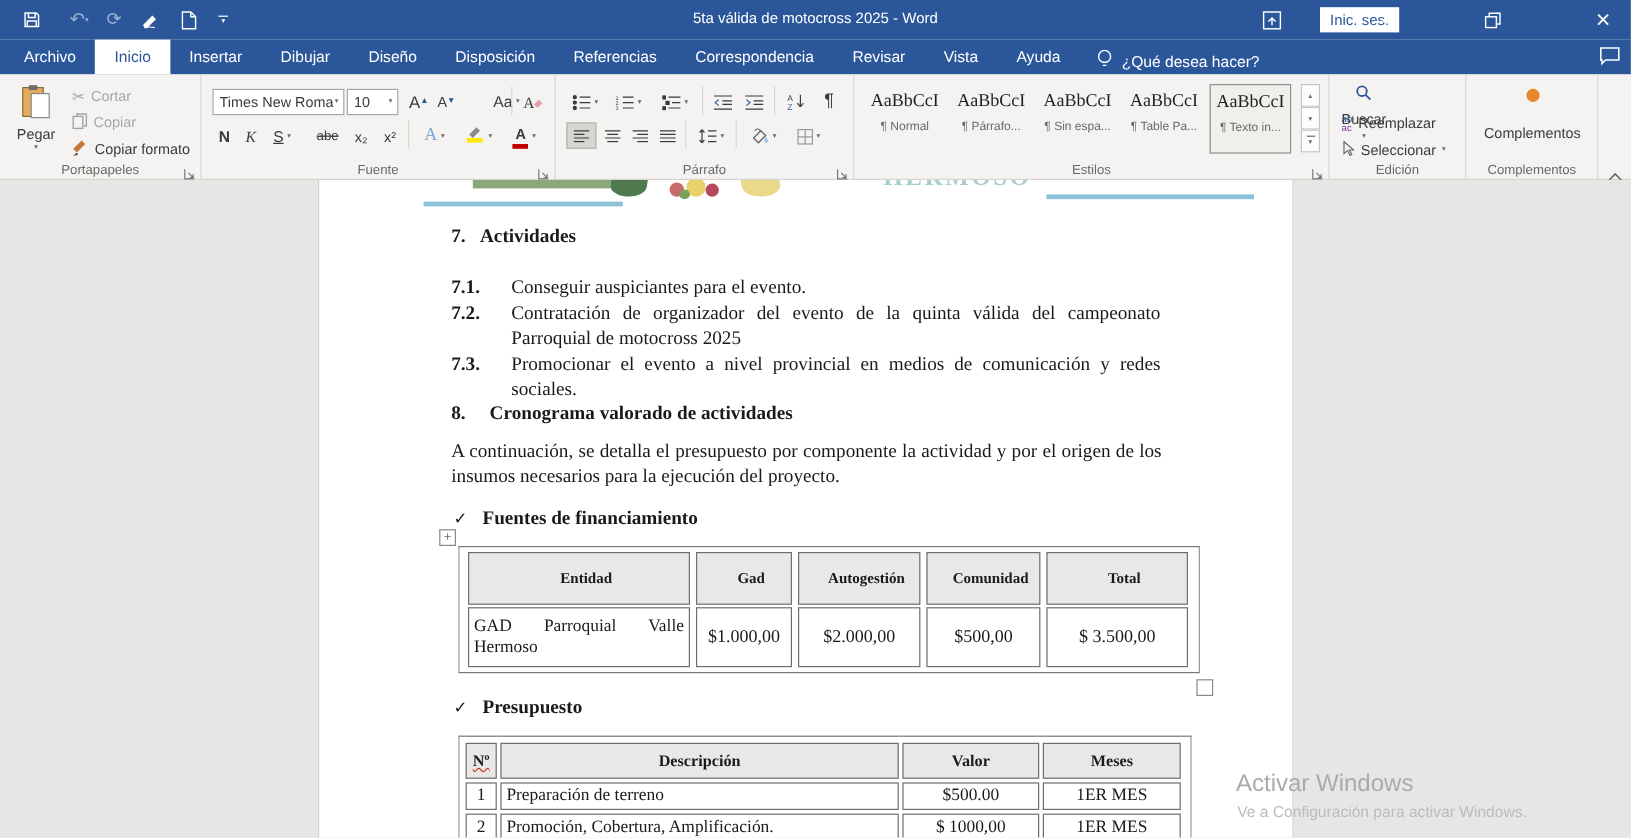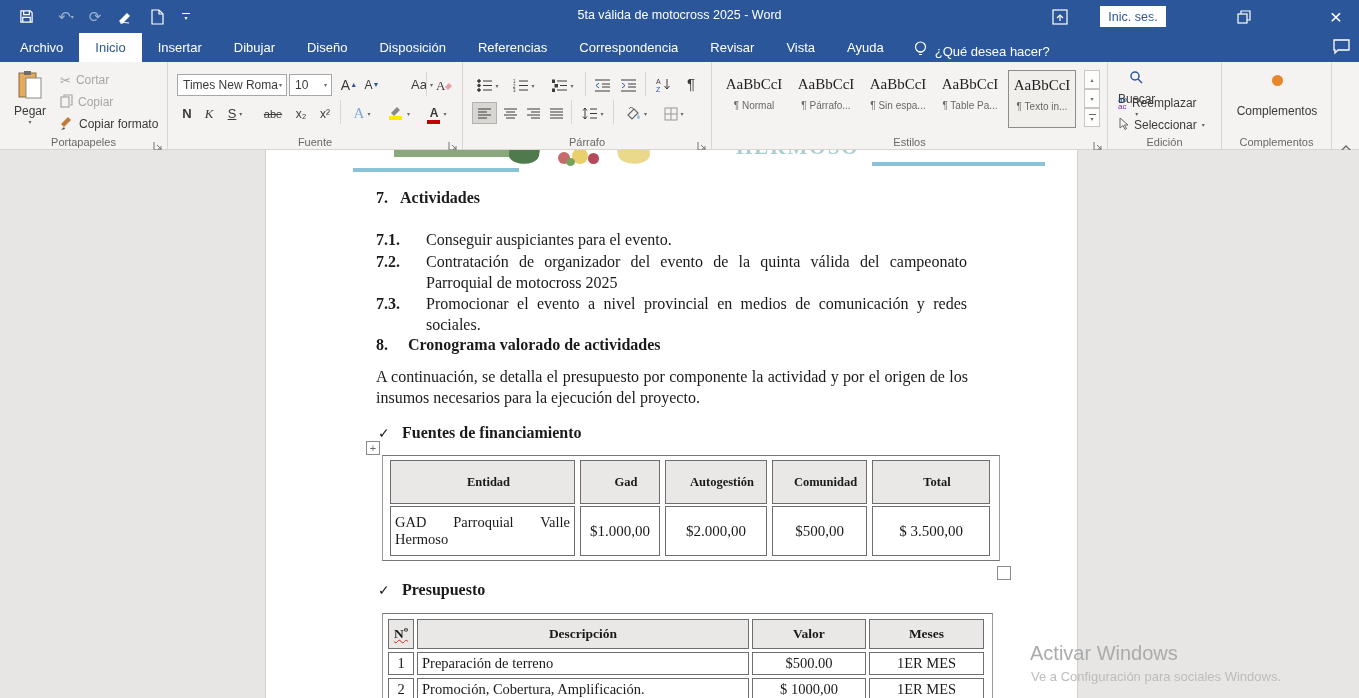--- a/index.html
+++ b/index.html
@@ -614,14 +614,14 @@
           <td>Promoción, Cobertura, Amplificación.</td>
           <td class="ctr">$ 1000,00</td>
           <td class="ctr">1ER MES</td>
         </tr>
       </tbody>
         </table>
     </div>
   </div>
 
   <div class="wm1">Activar Windows</div>
-  <div class="wm2">Ve a Configuración para sociales Windows.</div>
+  <div class="wm2">Ve a Configuración para activar Windows.</div>
 </div>
 
 </body></html>

